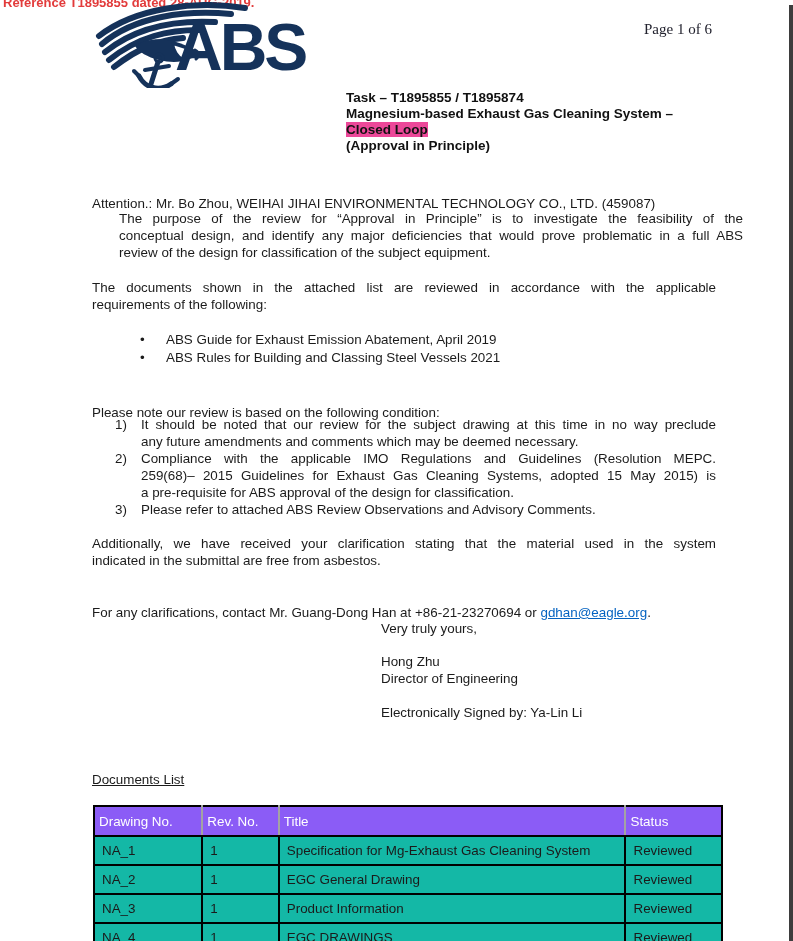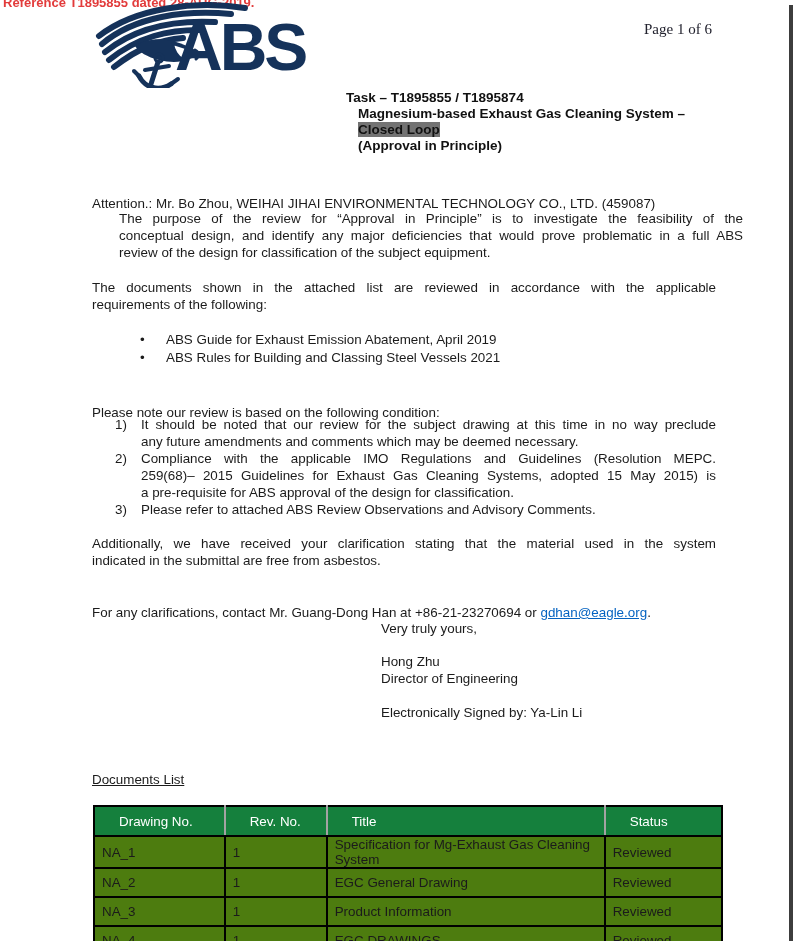--- a/index.html
+++ b/index.html
@@ -17,22 +17,22 @@
   .logo-text {
     position:absolute; left:80px; top:12px; font-size:66px; font-weight:bold;
     letter-spacing:-3px; color:#15325a; line-height:1; font-family:"Liberation Sans", sans-serif;
   }
   .page-num {
     position:absolute; left:644px; top:21px; font-family:"Liberation Serif", serif;
     font-size:15px; color:#22222e;
   }
   
   .task { position:absolute; left:346px; top:90px; font-weight:bold; font-size:13.5px; line-height:16px; color:#111; }
-  .task-indent { margin-left:12px; }
-  .hl { background:#737373; }
+  .task-indent { }
+  .hl { background:#ec4899; }
   
   .bodytext { font-size:13.4px; line-height:17px; color:#1b1b1b; }
   .abs-pos { position:absolute; left:92px; width:624px; }
   .nowrap { white-space:nowrap;margin-top:20px; }
   .jline { text-align:justify; text-align-last:justify; }
   .jline:last-child { text-align-last:left; }
   
   .bullets { position:absolute; left:140px; top:331px; font-size:13.4px; line-height:17.5px; }
   .bullet-row { display:flex; }
   .bullet-marker { width:26px; flex:0 0 26px; }
@@ -46,25 +46,25 @@
   .docs-heading {
     position:absolute; left:92px; top:772px; font-size:13.4px;
     text-decoration:underline; color:#1b1b1b;
   }
   table.doc-table {
     position:absolute; left:93px; top:805px; width:630px;
     border-collapse:collapse; font-size:13.4px; color:#1b1b1b;
     border:2px solid #000;
   }
   .doc-table th {
-    background:#15803d; color:#ffffff; font-weight:normal; text-align:left;
-    height:28px; padding:0 24px; border-bottom:2px solid #000;
+    background:#8b5cf6; color:#ffffff; font-weight:normal; text-align:left;
+    height:28px; padding:0 4px; border-bottom:2px solid #000;
   }
   .doc-table th + th { border-left:2px solid #a3a3a3; }
-  .doc-table td { border:2px solid #000; height:27px; padding:0 7px; background:#4d7c0f; }
+  .doc-table td { border:2px solid #000; height:27px; padding:0 7px; background:#14b8a6; }
   .col-drawing { width:104px; } .col-rev { width:71px; } .col-title { width:366px; } .col-status { width:89px; }
   .email-link { color:#0563c1; text-decoration:underline; cursor:pointer; }
   
   .page-edge { position:absolute; right:0; top:5px; width:4px; height:936px; background:#3d3d3d; }
 </style>
 </head>
 <body>
 
 <div class="page">
 

